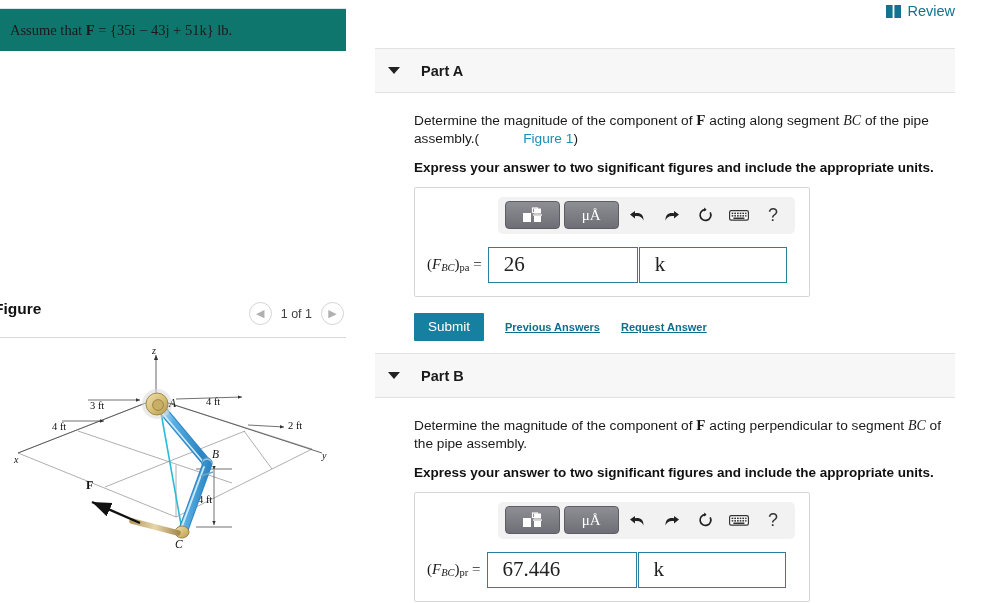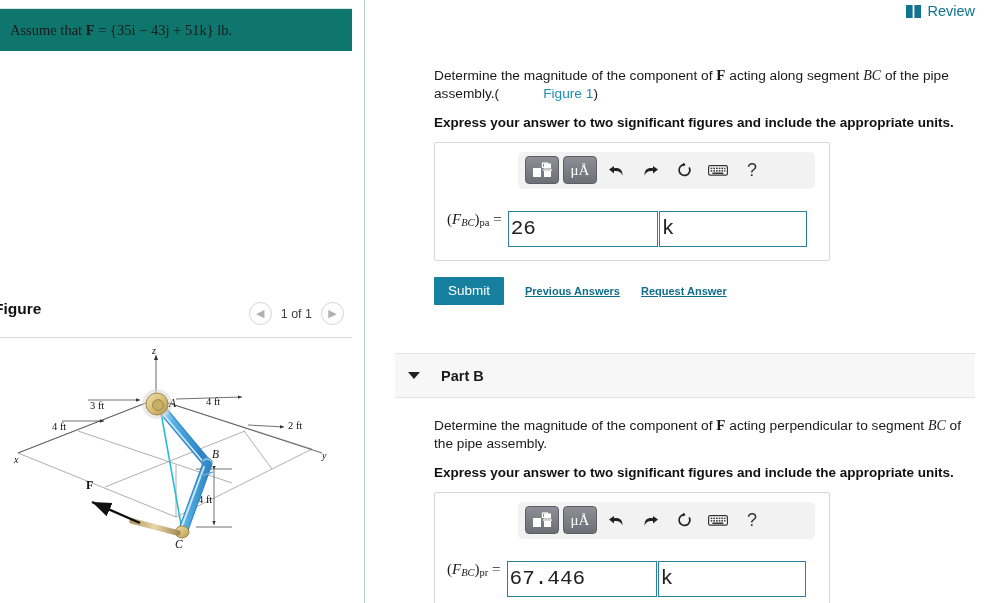--- a/index.html
+++ b/index.html
@@ -58,21 +58,21 @@
     position: absolute; left: 0; top: 337px;
     width: 352px; height: 1px; background: #d9d9d9;
   }
   #figure-canvas {
     position: absolute; left: 0; top: 345px;
     width: 360px; height: 250px;
   }
 
   
   #right-panel {
-    position: absolute; left: 366px; top: 0;
+    position: absolute; left: 346px; top: 0;
     width: 621px; height: 603px; background: #fff;
   }
   .review-bar {
     position: absolute; right: 12px; top: 3px;
     display: flex; align-items: center; gap: 6px;
   }
   .book-icon { display: block; }
   .review-label {
     color: #11738f; font-size: 14.5px;
   }
@@ -108,50 +108,50 @@
   .answer-box {
     width: 396px; border: 1px solid #d6d6d6; background: #fff;
     border-radius: 2px; padding: 9px 0 13px 0;
   }
   .ans-toolbar {
     margin: 0 14px 0 83px;
     height: 37px; background: #f2f2f2; border-radius: 5px;
     display: flex; align-items: center; gap: 4px; padding: 0 7px;
   }
   .tb-btn {
-    width: 34px; height: 28px; border-radius: 4px;
+    width: 55px; height: 28px; border-radius: 4px;
     background: linear-gradient(#8e8e94, #6e6e76);
     border: 1px solid #5d5d65;
     display: flex; align-items: center; justify-content: center;
     color: #fff;
   }
   .tb-btn.units { font-family: "Liberation Serif", serif; font-size: 15px; }
   .tb-icon {
     width: 30px; height: 28px;
     display: flex; align-items: center; justify-content: center;
     color: #222;
   }
   .tb-icon.help { font-size: 18px; font-weight: normal; color: #333; }
 
   .ans-row {
-    display: flex; align-items: flex-start;
-    margin: 22px 0 0 12px;
+    display: flex; align-items: center;
+    margin: 13px 0 0 12px;
   }
   .ans-label {
     font-family: "Liberation Serif", serif;
     font-size: 15px; color: #1a1a1a;
     white-space: nowrap; margin-right: 6px;
   }
   .ans-label .sub { font-size: 10.5px; vertical-align: -2px; }
   .ans-label .fv { font-style: italic; }
   .ans-input {
     width: 150px; height: 36px;
     border: 1px solid #2a7f9e; background: #fff;
-    font-family: Liberation Mono, monospace; font-size: 21px;
-    color: #222; padding: 0 2px; outline: none;
+    font-family: Liberation Serif, serif; font-size: 21px;
+    color: #222; padding: 0 15px; outline: none;
   }
   .ans-input.unit { width: 148px; margin-left: 1px; }
 
   .submit-row {
     display: flex; align-items: center; gap: 21px;
     margin-top: 16px;
   }
   .submit-btn {
     width: 70px; height: 28px; background: #1580a0;
     color: #fff; border: none; border-radius: 1px;
@@ -279,20 +279,24 @@
 
     <div class="review-bar">
       <svg class="book-icon" width="15" height="13" viewBox="0 0 15 13">
         <rect x="0" y="0" width="6.6" height="13" fill="#11738f"></rect>
         <rect x="8.4" y="0" width="6.6" height="13" fill="#11738f"></rect>
       </svg>
       <span class="review-label">Review</span>
     </div>
 
     <div class="part-section" id="sec-a" style="top:48px">
+      <div class="part-header">
+        <div class="caret"></div>
+        <div class="part-label">Part A</div>
+      </div>
       <div class="part-body">
         <p class="prompt"><span>Determine the magnitude of the component of </span><span class="vecF">F</span><span> acting along segment </span><span class="seg">BC</span><span> of the pipe assembly.(</span><a class="figlink" href="#">Figure 1</a><span>)</span></p>
         <p class="instruct">Express your answer to two significant figures and include the appropriate units.</p>
 
         <div class="answer-box">
           <div class="ans-toolbar">
             <div class="tb-btn">
               <svg width="21" height="17" viewBox="0 0 21 17">
                 <rect x="1" y="6" width="8" height="9" fill="#fff"></rect>
                 <rect x="10.5" y="1" width="5" height="4.5" fill="none" stroke="#fff" stroke-width="1.2"></rect>

